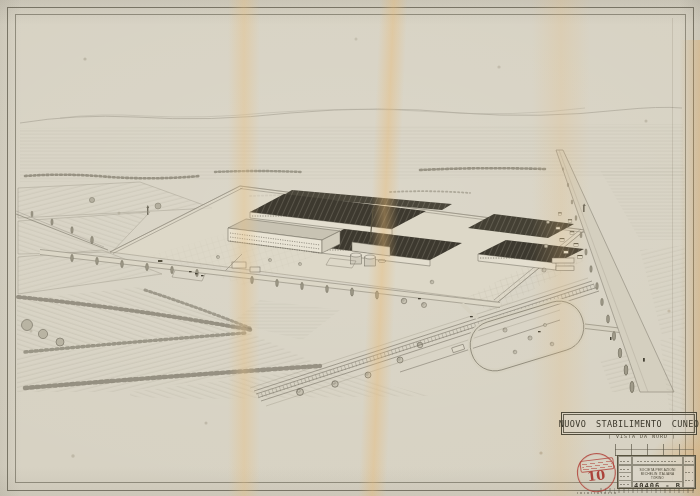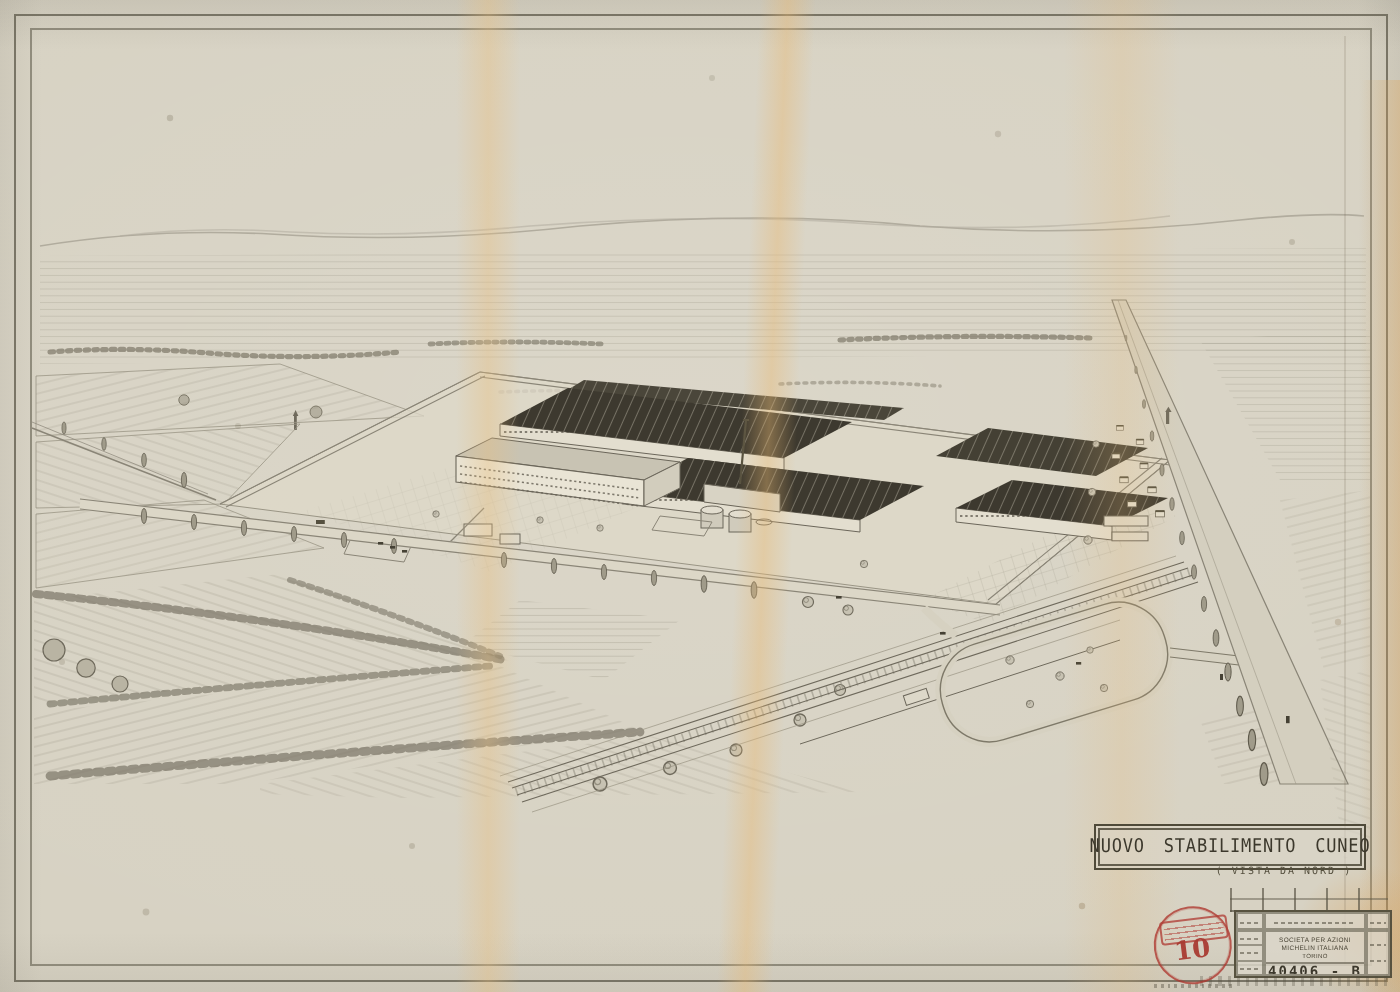--- a/index.html
+++ b/index.html
@@ -10,21 +10,21 @@
       radial-gradient(130% 100% at 48% 42%, rgba(255,255,255,.10), rgba(0,0,0,0) 62%),
       linear-gradient(180deg, rgba(110,105,92,.14), rgba(0,0,0,0) 5%, rgba(0,0,0,0) 94%, rgba(110,105,92,.10)),
       linear-gradient(90deg, rgba(110,105,92,.10), rgba(0,0,0,0) 3%, rgba(0,0,0,0) 97%, rgba(110,105,92,.12));
     font-family:"Liberation Sans", sans-serif;color:#3e3a2f;
   }
   .abs{position:absolute;}
   .frame{border:1px solid rgba(88,83,68,.72);pointer-events:none;}
   .stain{pointer-events:none;}
   .crease{pointer-events:none;}
   
-  .titlebox{left:547px;top:412px;width:134px;height:21px;border:1px solid #4f4a39;background:rgba(219,214,201,.55);}
+  .titlebox{left:561px;top:412px;width:134px;height:21px;border:1px solid #4f4a39;background:rgba(219,214,201,.55);}
   .titlebox-inner{position:absolute;left:1px;top:1px;right:1px;bottom:1px;border:1px solid rgba(79,74,57,.85);
     display:flex;align-items:center;justify-content:center;}
   .titlebox-inner span{font-family:"DejaVu Sans Mono", monospace;font-size:8.5px;letter-spacing:.4px;word-spacing:4px;
     color:#3c382c;transform:scaleY(1.12);white-space:nowrap;}
   .subtitle{left:598px;top:433px;width:88px;height:8px;text-align:center;font-family:"DejaVu Sans Mono", monospace;
     font-size:5px;letter-spacing:1px;color:#55503f;white-space:nowrap;}
   
   .tb-ticks{left:615px;top:444px;width:79px;height:11px;
     border-bottom:1px solid rgba(88,83,68,.7);
     background:

